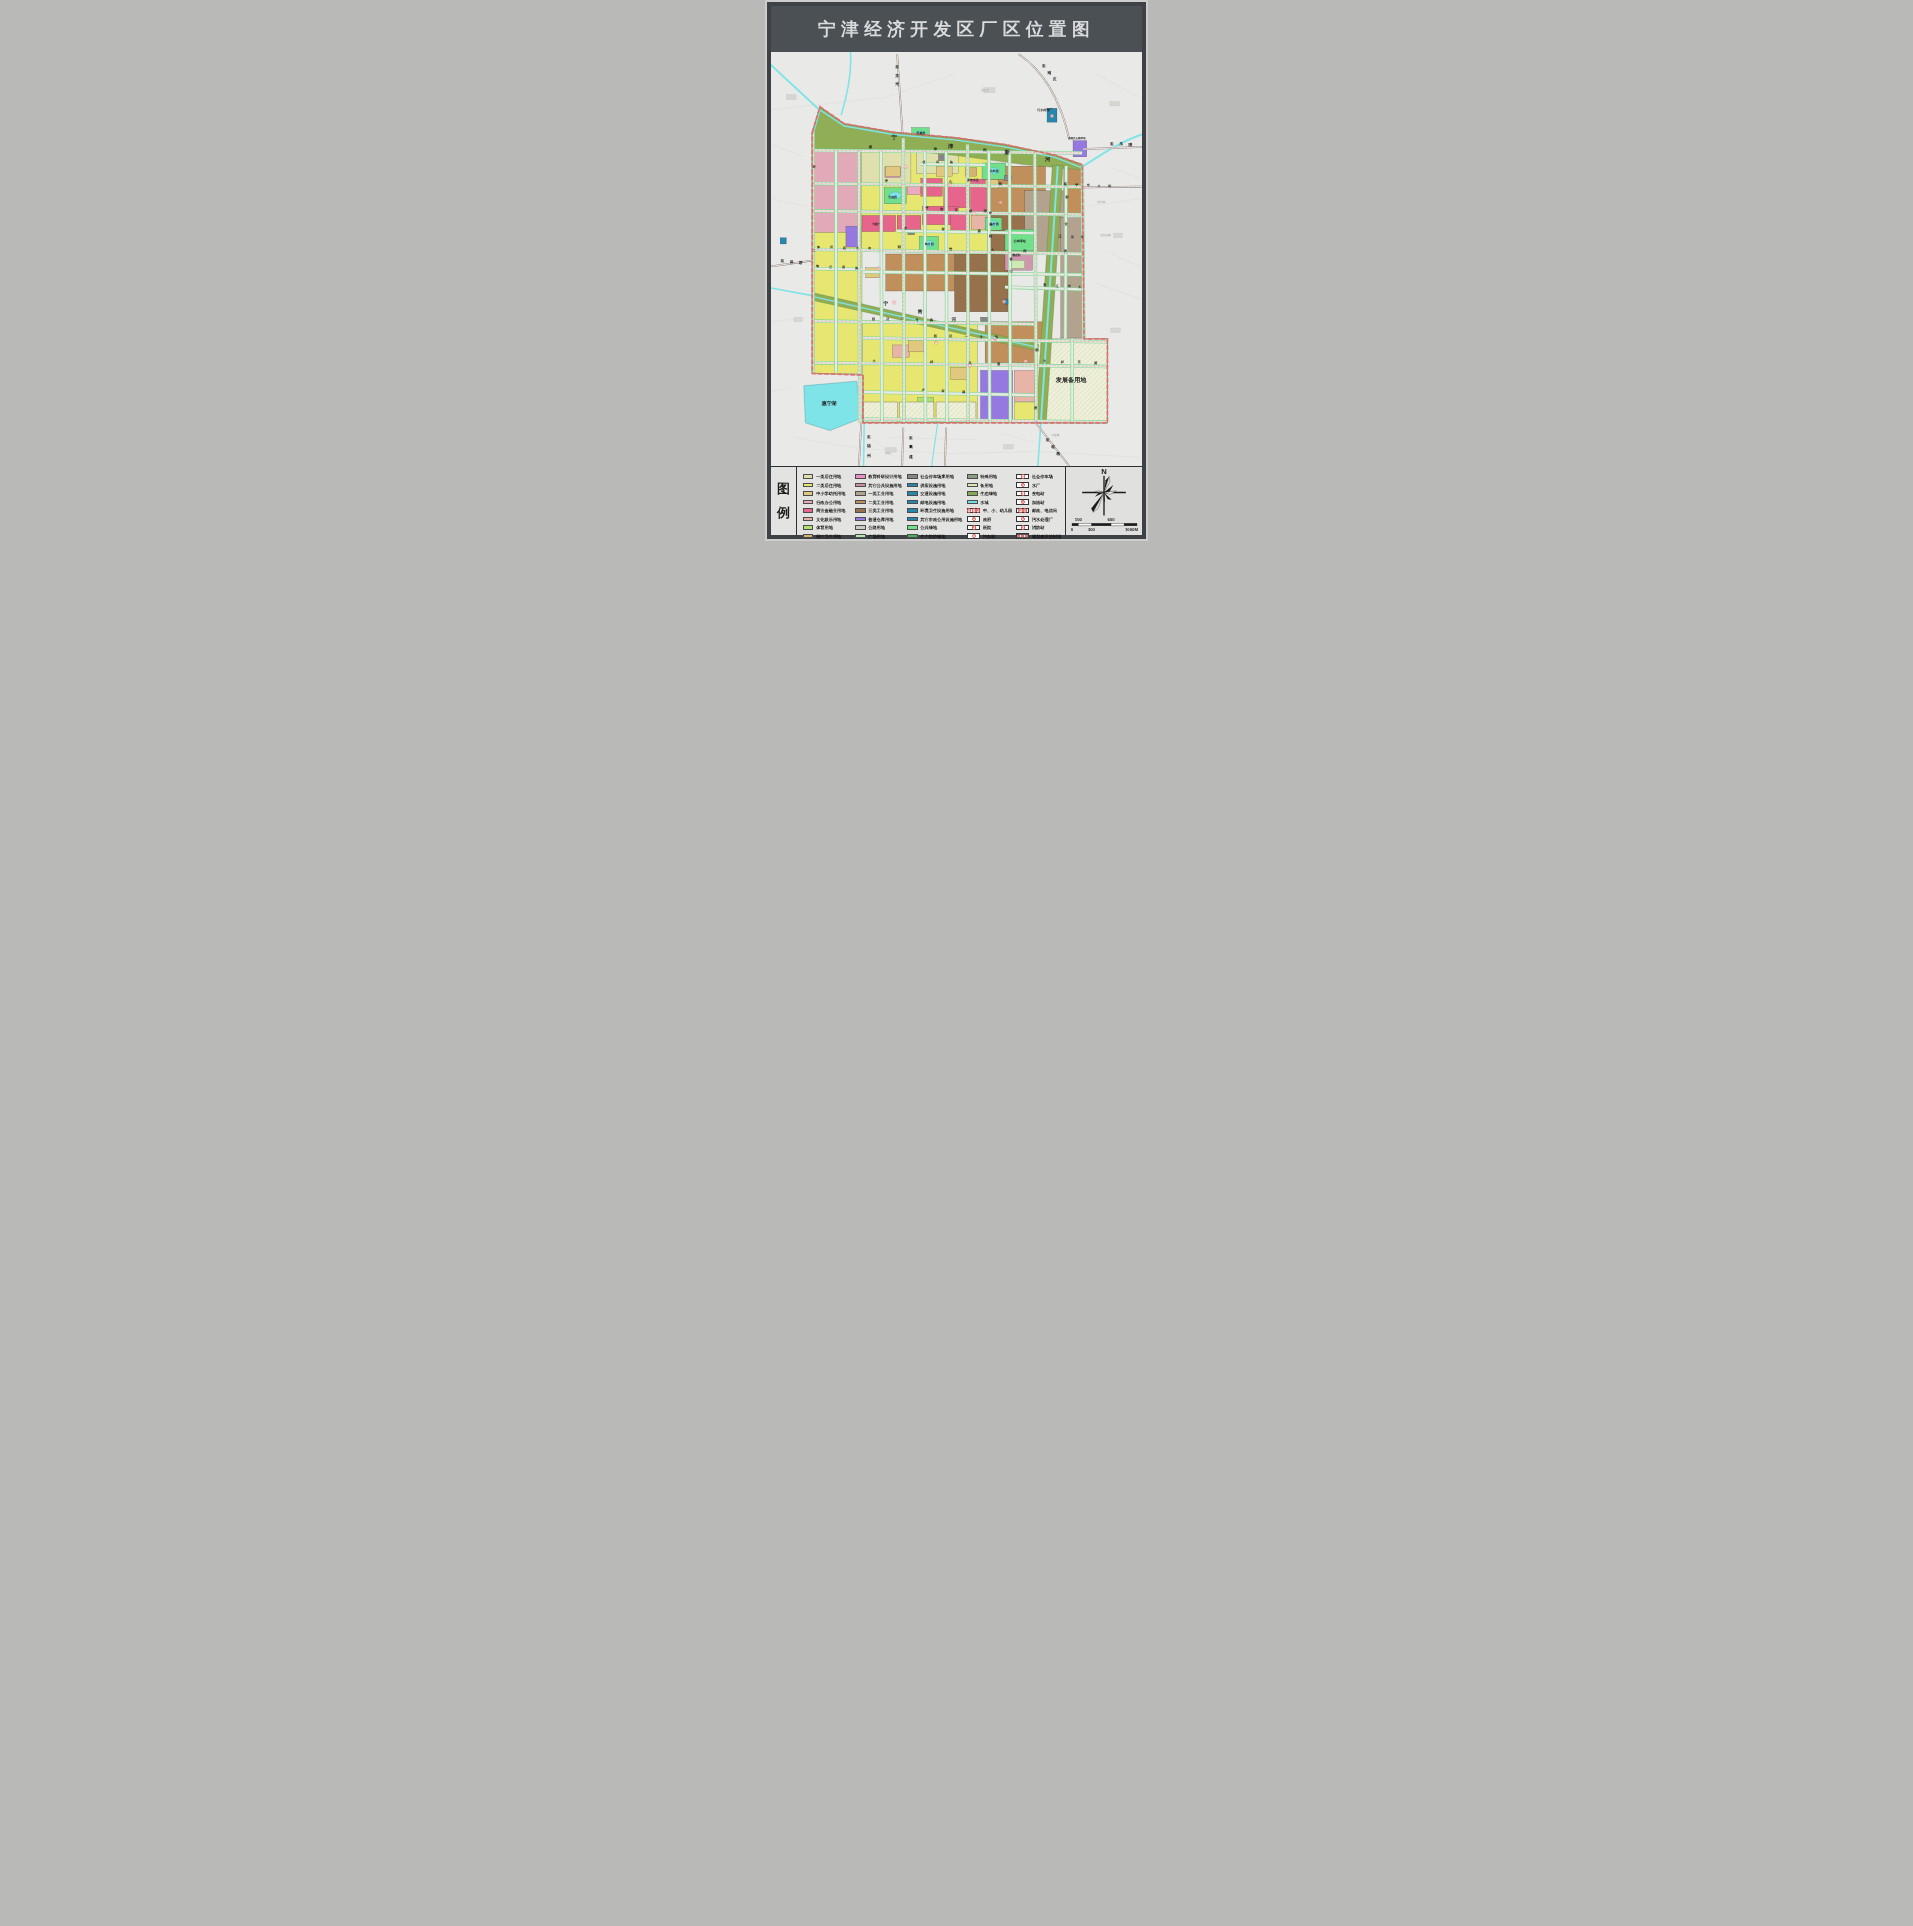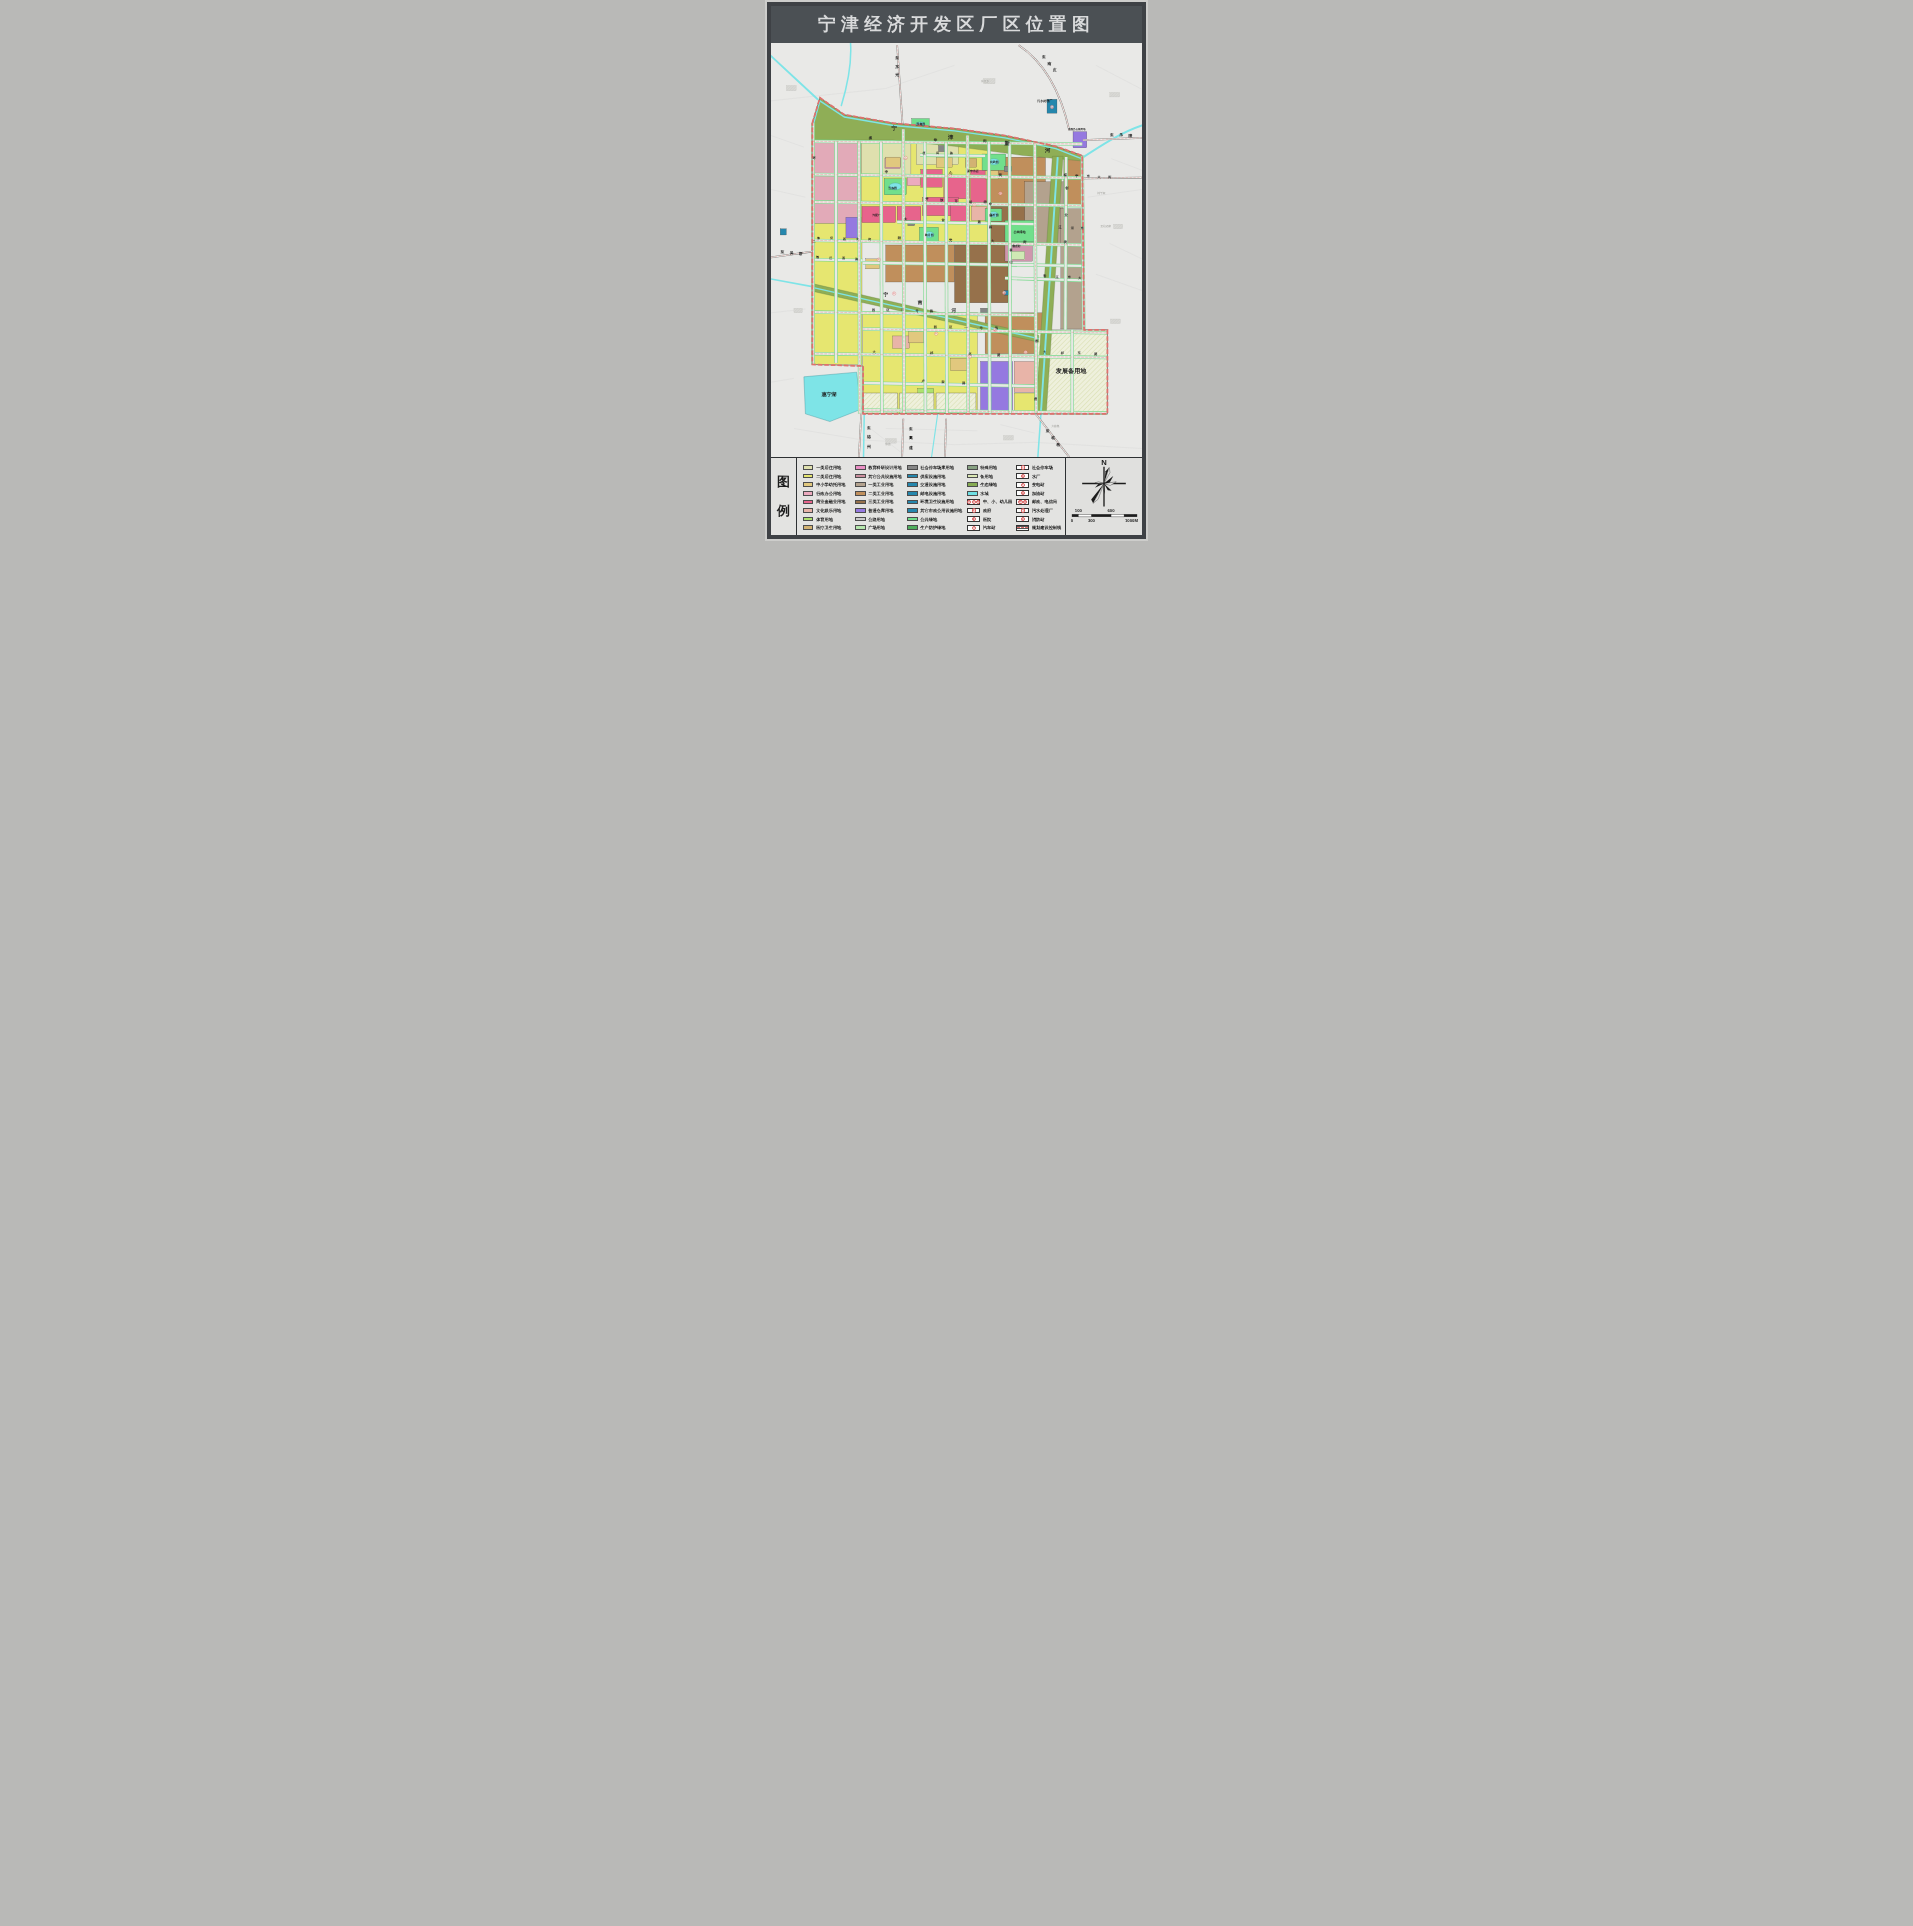--- a/index.html
+++ b/index.html
@@ -1,18 +1,18 @@
 <!DOCTYPE html>
 <html style="font-size:6.2px"><head>
 <meta charset="utf-8">
 <style>
   html,body{margin:0;padding:0;background:#b9b9b7;font-family:"Liberation Sans",sans-serif;}
   .page{position:relative;width:383px;height:541px;margin:0 auto;background:#cdcdcb;}
   .frame{position:absolute;top:1.9px;left:1.9px;right:1.9px;bottom:1.9px;border:4.2px solid #3e4145;background:#e8e8e6;display:flex;flex-direction:column;}
-  .title-bar{height:37px;background:#4b5054;display:flex;align-items:center;justify-content:center;flex:0 0 auto;}
+  .title-bar{height:46px;background:#4b5054;display:flex;align-items:center;justify-content:center;flex:0 0 auto;}
   .title-bar span{color:#d9dadb;font-size:17.7px;font-weight:bold;letter-spacing:5.4px;font-family:"Liberation Serif",serif;}
   .map-area{position:relative;height:414px;flex:0 0 auto;overflow:hidden;background:#e8e8e6;}
   .map-area svg{display:block;width:100%;height:100%;}
   .legend-panel{flex:1 1 auto;border-top:1.2px solid #2e3133;display:flex;background:#e3e3e1;min-height:0;}
   .legend-caption{flex:0 0 25px;border-right:1.2px solid #2e3133;display:flex;flex-direction:column;align-items:center;justify-content:space-around;padding:10px 0;}
   .legend-caption span{font-size:13px;font-weight:bold;font-family:"Liberation Serif",serif;color:#1c1c1c;}
   .legend-grid{flex:1 1 auto;display:grid;grid-template-columns:1.12fr 1.12fr 1.3fr 1.05fr 1.0fr;padding:5.4px 3.9px 3.1px 6.2px;column-gap:3.1px;}
   .legend-col{display:flex;flex-direction:column;justify-content:space-between;}
   .legend-item{display:flex;align-items:center;gap:2.7px;height:8.5px;}
   .sw{flex:0 0 10.4px;width:10.4px;height:4.6px;border:0.4px solid #4c4c4c;box-sizing:border-box;}

